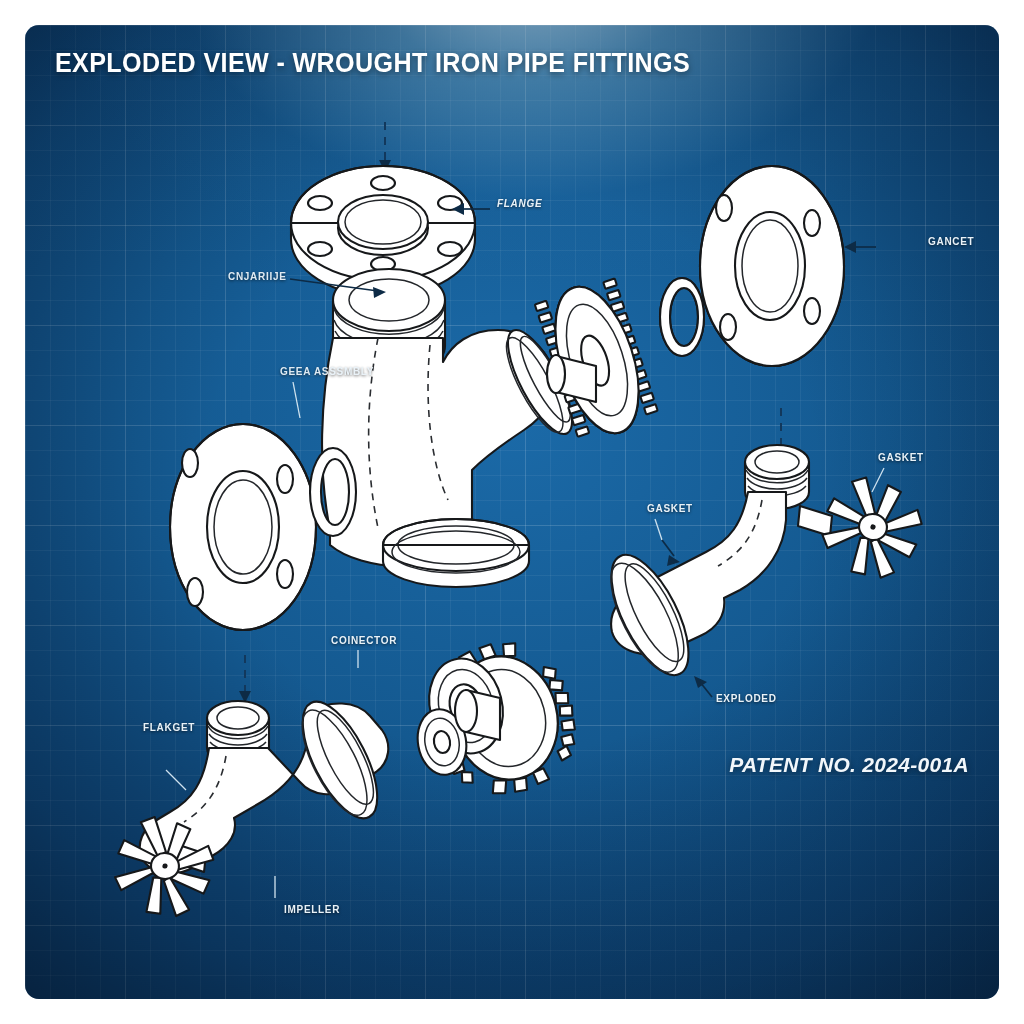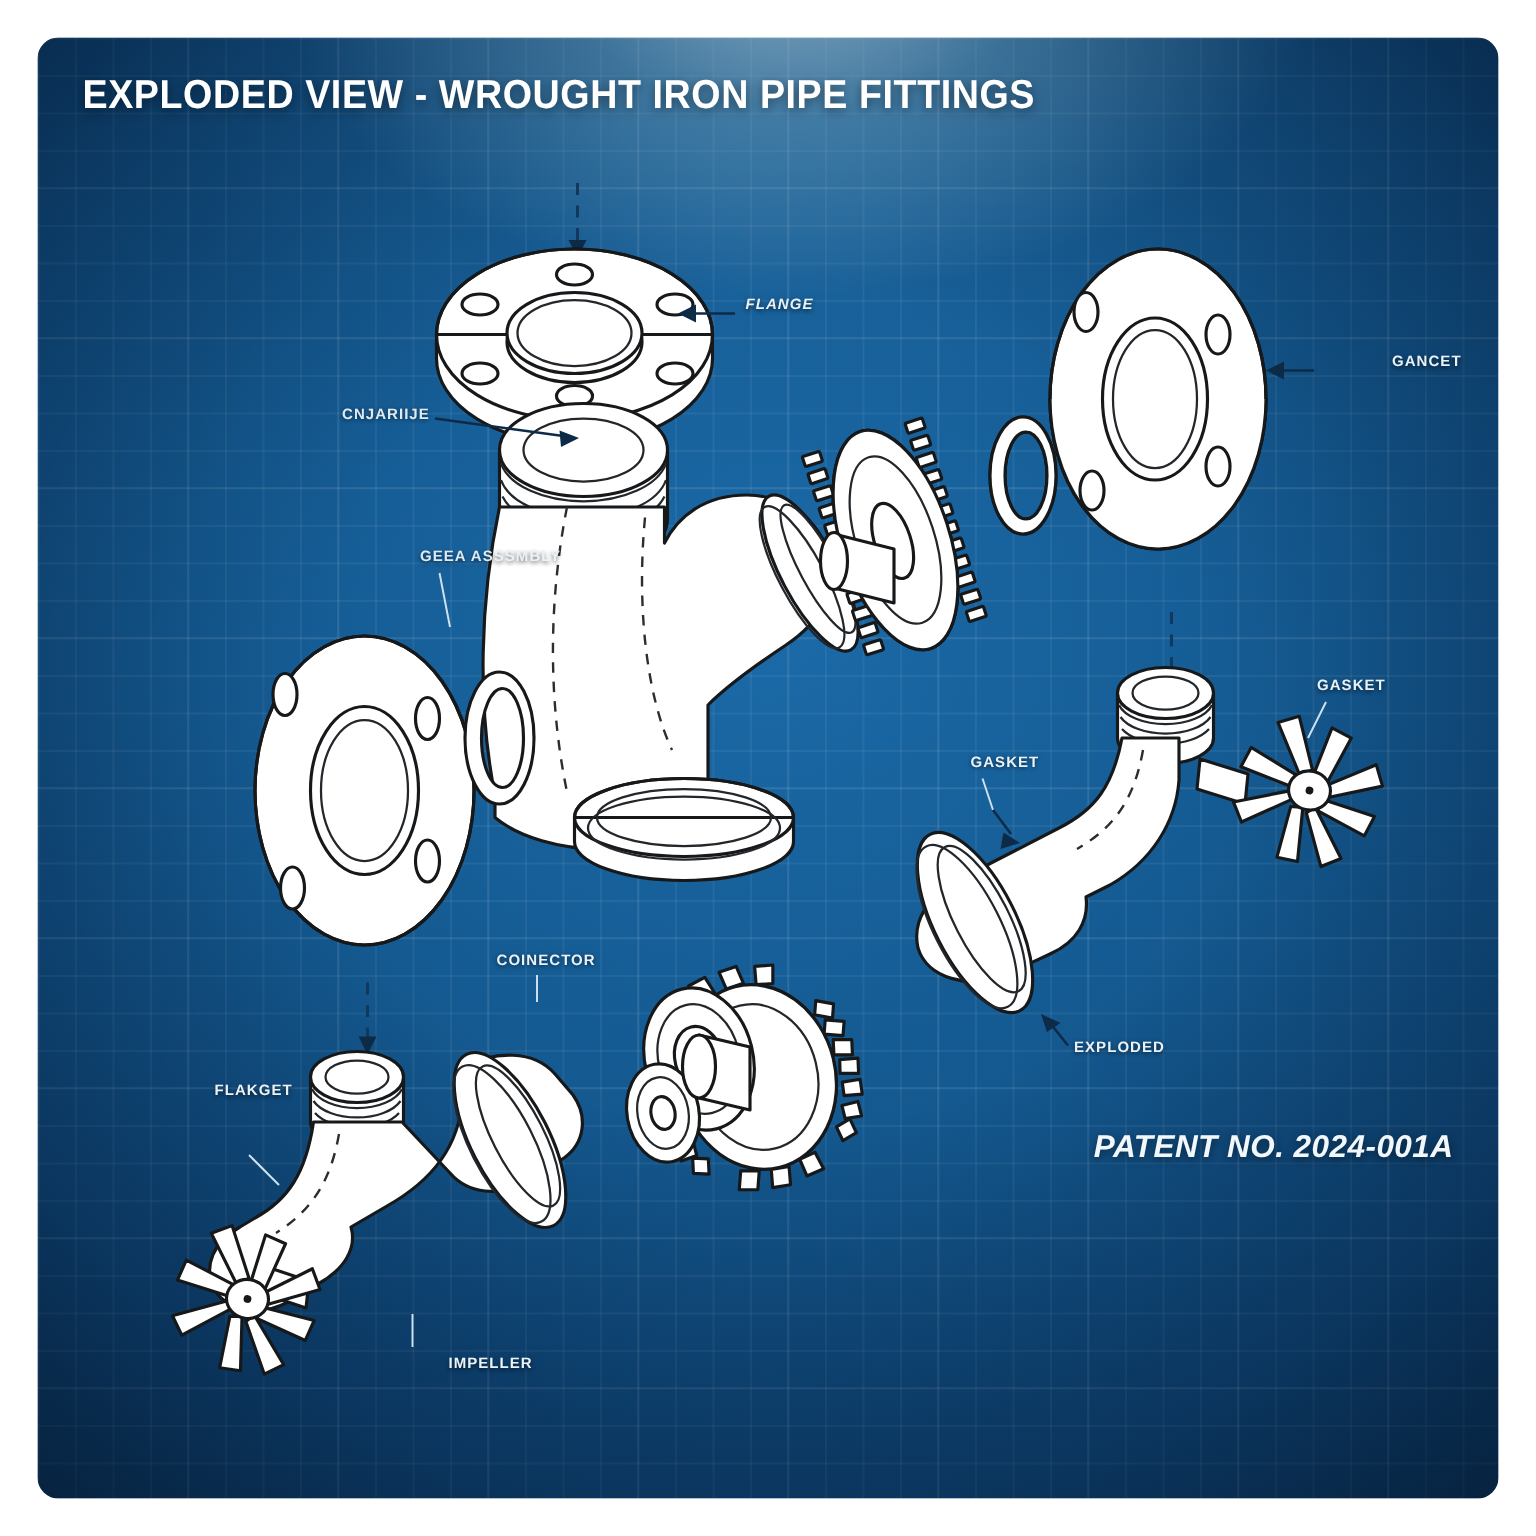--- a/index.html
+++ b/index.html
@@ -397,14 +397,14 @@
 
   <div class="callout" style="left:497px;top:198px;font-style:italic;">FLANGE</div>
   <div class="callout blur" style="left:228px;top:271px;">CNJARIIJE</div>
   <div class="callout blur" style="left:264px;top:366px;padding-left:16px;">GEEA ASSSMBLY</div>
   <div class="callout" style="left:928px;top:236px;">GANCET</div>
   <div class="callout" style="left:878px;top:452px;">GASKET</div>
   <div class="callout" style="left:647px;top:503px;">GASKET</div>
   <div class="callout" style="left:331px;top:635px;">COINECTOR</div>
   <div class="callout" style="left:716px;top:693px;">EXPLODED</div>
   <div class="callout" style="left:143px;top:722px;">FLAKGET</div>
-  <div class="callout" style="left:255px;top:904px;padding-left:44px;">IMPELLER</div>
+  <div class="callout" style="left:240px;top:904px;padding-left:44px;">IMPELLER</div>
 </div>
 
 </body></html>

